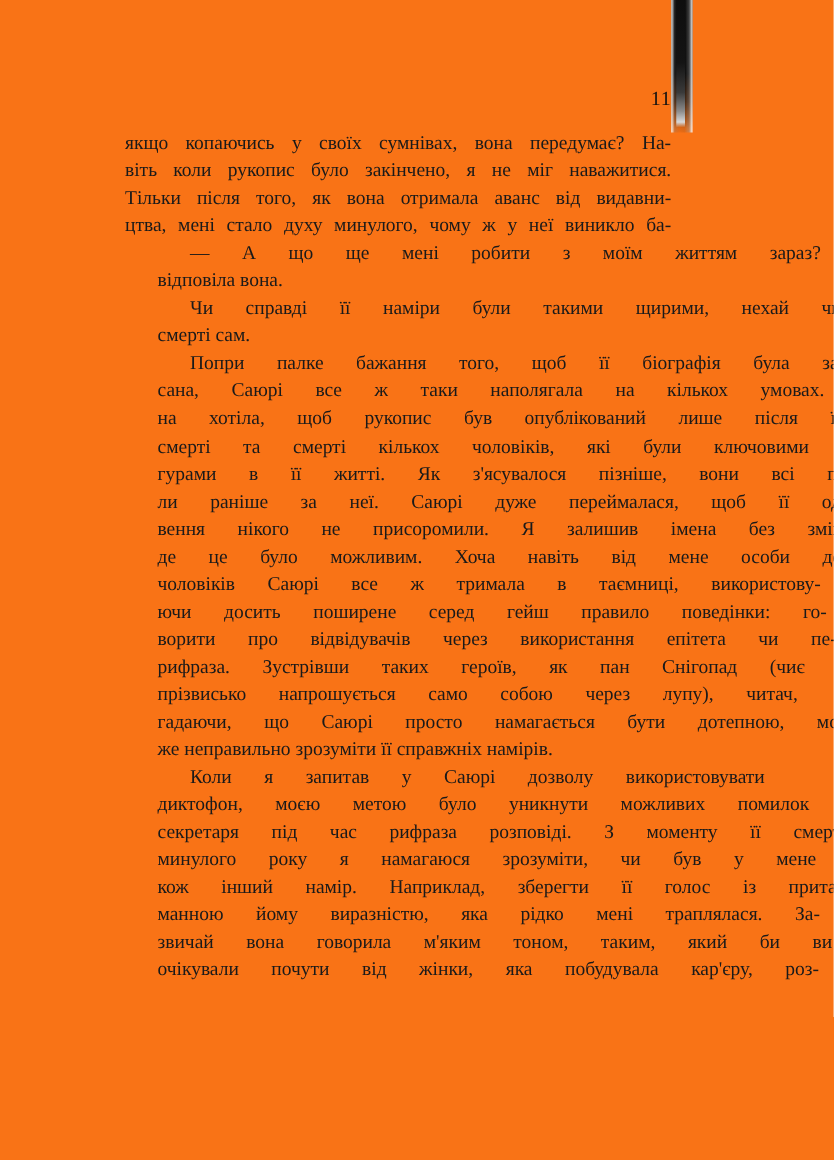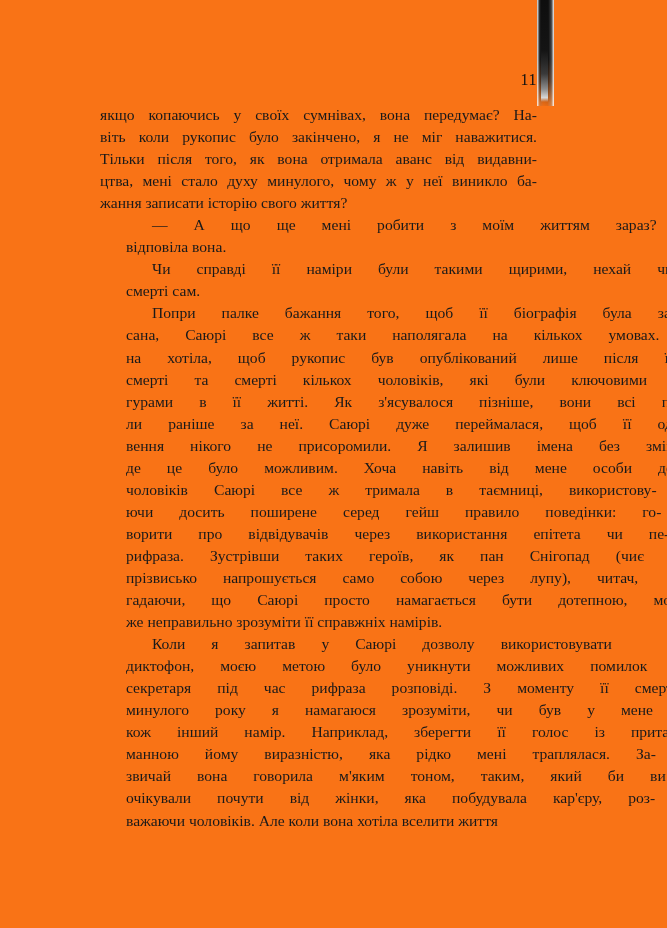--- a/index.html
+++ b/index.html
@@ -171,21 +171,20 @@
           <span>стало</span>
           <span>духу</span>
           <span>минулого,</span>
           <span>чому</span>
           <span>ж</span>
           <span>у</span>
           <span>неї</span>
           <span>виникло</span>
           <span>ба-</span>
         </span>
-        <span class="line">жання записати історію свого життя?</span>
       </p>
       <p class="para">
         <span class="line just indent">
           <span>—</span>
           <span>А</span>
           <span>що</span>
           <span>ще</span>
           <span>мені</span>
           <span>робити</span>
           <span>з</span>
@@ -441,17 +440,16 @@
         <span class="line just">
           <span>очікували</span>
           <span>почути</span>
           <span>від</span>
           <span>жінки,</span>
           <span>яка</span>
           <span>побудувала</span>
           <span>кар'єру,</span>
           <span>роз-</span>
         </span>
-        <span class="line">важаючи чоловіків. Але коли вона хотіла вселити життя</span>
       </p>
     </div>
 
 </div>
 
 </body></html>

